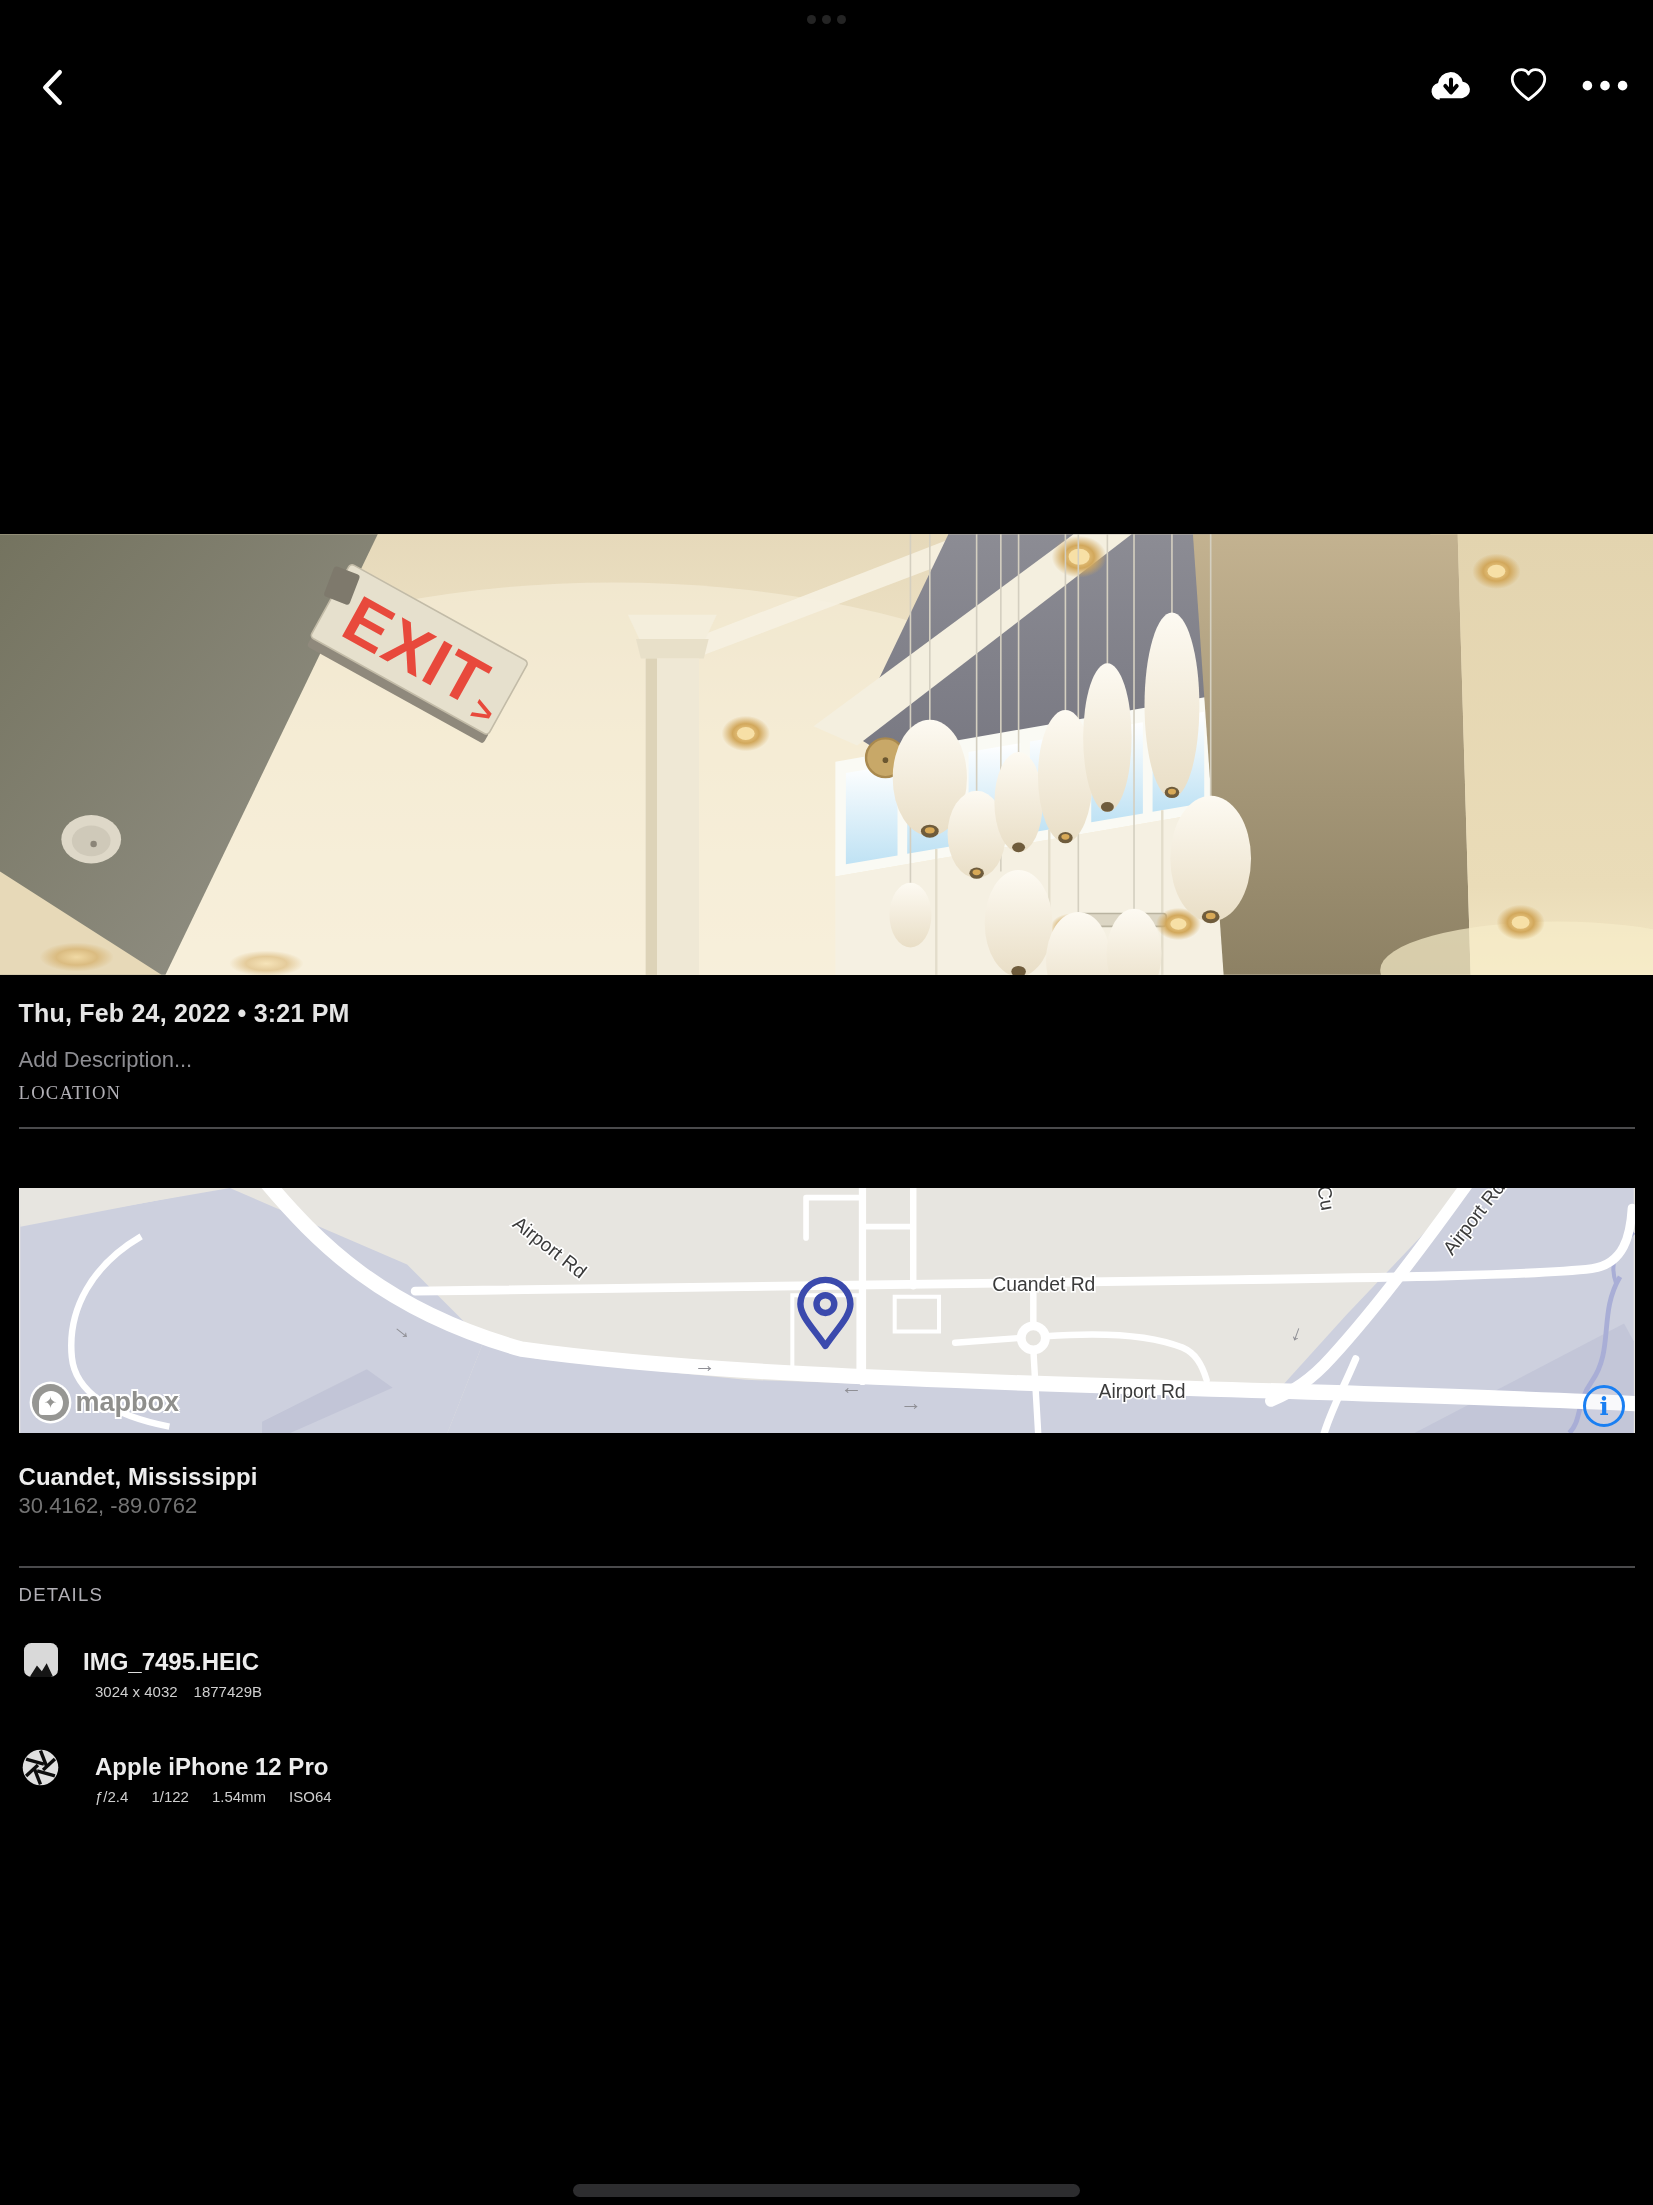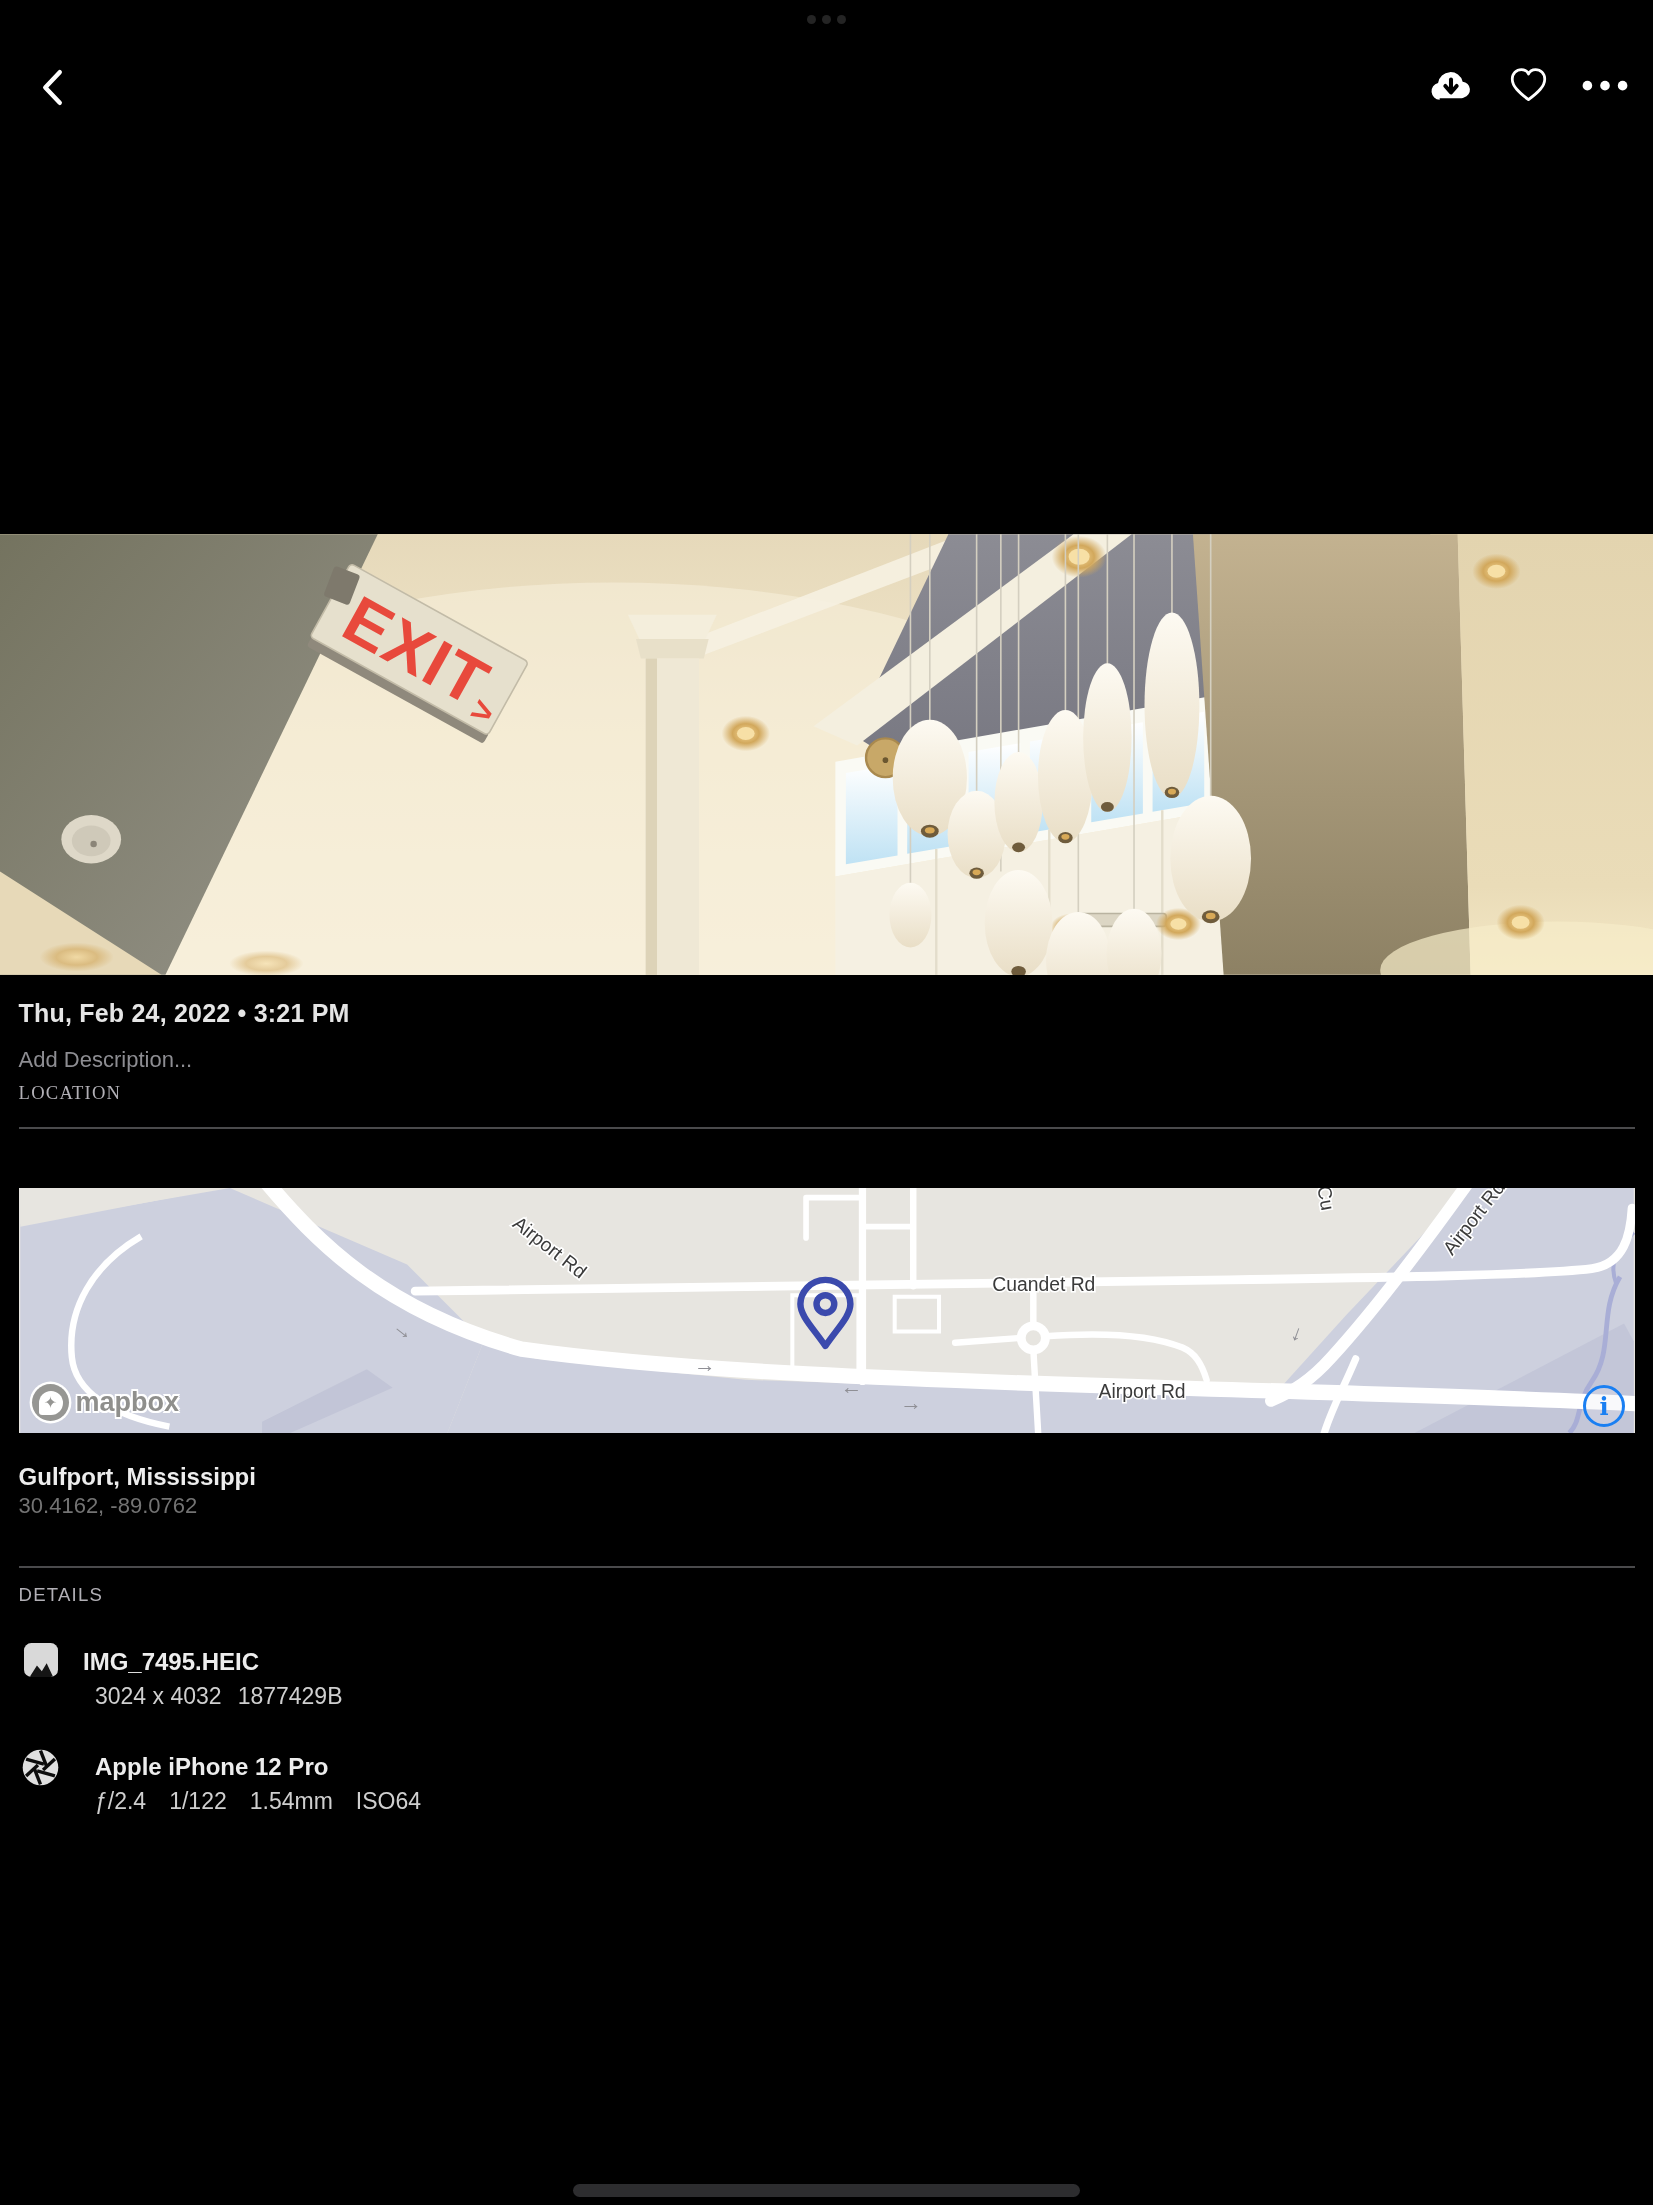--- a/index.html
+++ b/index.html
@@ -27,21 +27,21 @@
      display:flex;align-items:center;justify-content:center;color:#969693;font-size:16px;font-weight:bold;}
   .mapbox-logo .word{font-size:27px;font-weight:bold;color:#8f8f8c;
      text-shadow:-1.6px -1.6px 0 #fff,1.6px -1.6px 0 #fff,-1.6px 1.6px 0 #fff,1.6px 1.6px 0 #fff,0 1.6px 0 #fff,0 -1.6px 0 #fff,1.6px 0 0 #fff,-1.6px 0 0 #fff;}
   .info-btn{left:1583px;top:1385px;width:36px;height:36px;border-radius:50%;
      border:3.2px solid #1a7ff2;color:#1a7ff2;display:flex;align-items:center;justify-content:center;
      font-family:"DejaVu Serif",serif;font-size:24px;font-weight:bold;background:rgba(230,231,238,.25);}
   .place-title{left:18.6px;top:1463px;font-size:24px;font-weight:bold;color:#ededed;}
   .place-coords{left:18.6px;top:1493px;font-size:22px;color:#737373;}
   
   .detail-title{font-size:24px;font-weight:bold;color:#ededed;}
-  .detail-sub{font-size:23px;color:#cfcfcf;display:flex;}
+  .detail-sub{font-size:15px;color:#cfcfcf;display:flex;}
   .file-icon{left:24px;top:1643px;width:34px;height:34px;border-radius:7.3px;background:#d9d9d9;
      display:flex;align-items:flex-end;justify-content:center;overflow:hidden;}
   
   .home-bar{left:573px;top:2184px;width:507px;height:13px;border-radius:7.3px;background:#2d2d2f;}
 </style>
 </head>
 <body>
 
 <div class="abs sys-dots">
     <i></i>
@@ -306,21 +306,21 @@
 <div class="abs mapbox-logo">
   <span class="circ">
       <span class="inner">✦</span>
     </span>
   <span class="word">mapbox</span>
 </div>
 <div class="abs info-btn">
   <span>i</span>
 </div>
 
-<div class="abs place-title">Gulfport, Mississippi</div>
+<div class="abs place-title">Cuandet, Mississippi</div>
 <div class="abs place-coords">30.4162, -89.0762</div>
 
 <div class="abs divider" style="top:1566px;"></div>
 <div class="abs sec-header" style="top:1584px;">DETAILS</div>
 
 <div class="abs file-icon">
   <svg width="34" height="18" viewBox="0 0 42 22">
       <polygon points="7,22 16,8 22,15 28,5 36,22" fill="#151515"></polygon>
     </svg>
 </div>

